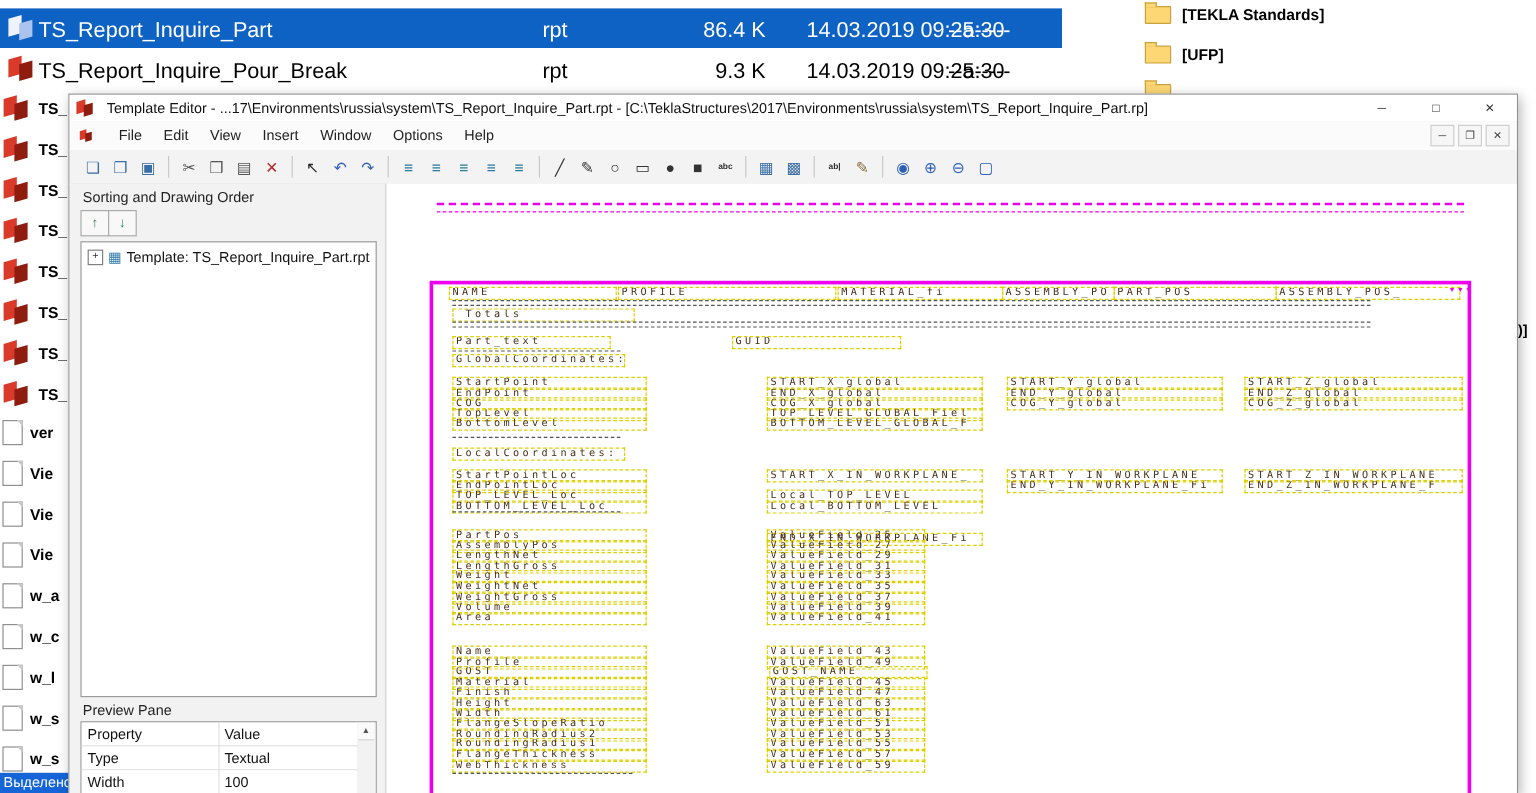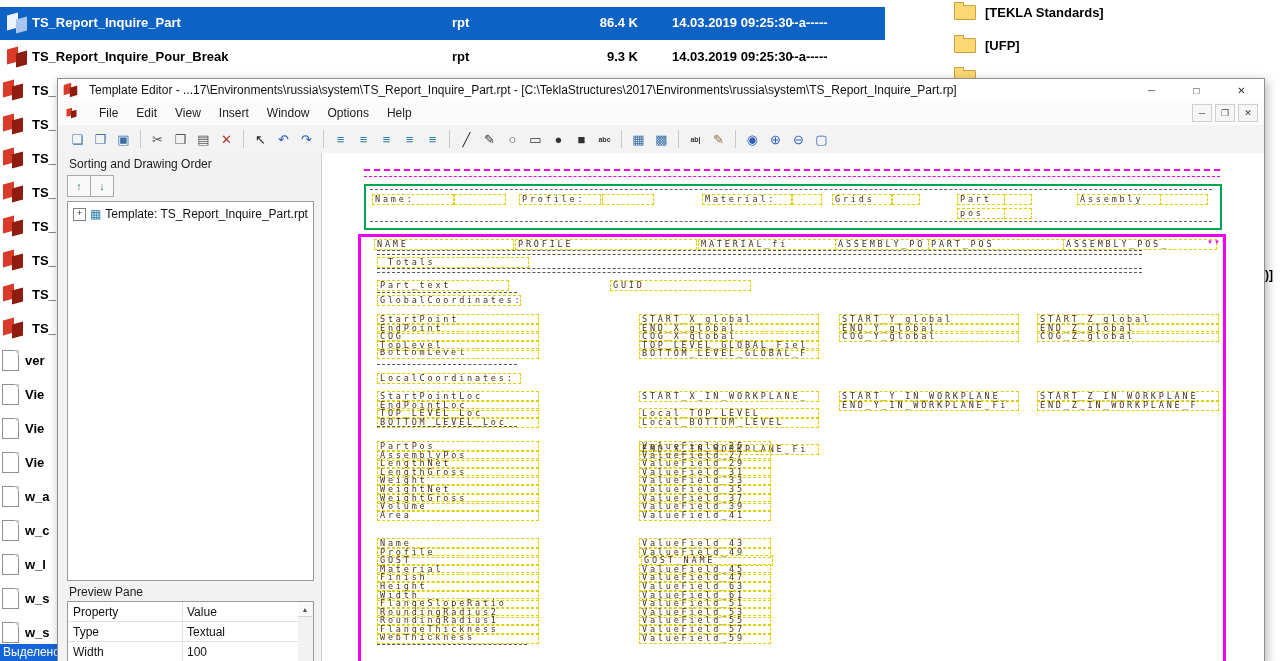--- a/index.html
+++ b/index.html
@@ -2,21 +2,21 @@
 <html><head>
 <meta charset="utf-8">
 <style>
   html,body{margin:0;padding:0}
   .screen{position:relative;width:1280px;height:661px;background:#fff;overflow:hidden;
           font-family:"Liberation Sans",sans-serif;-webkit-font-smoothing:antialiased}
 
   
   .frow{position:absolute;left:0;height:33px;width:885px}
   .frow.sel{background:#0e62c4;color:#fff}
-  .frow .cell{font-size:13px;font-weight:bold;white-space:nowrap}
+  .frow .cell{font-size:18px;font-weight:normal;white-space:nowrap}
   .ticon{position:relative;width:24px;height:20px}
   .ticon::before{content:"";position:absolute;left:1px;top:1px;width:11px;height:15px;background:#d93a2a;transform:skewY(-16deg)}
   .ticon::after{content:"";position:absolute;left:10px;top:5px;width:11px;height:14px;background:#8e1d10;transform:skewY(-16deg)}
   .sel .ticon::before{background:#eef3ff}
   .sel .ticon::after{background:#aac4ef}
   .dicon{position:relative;background:#fff;border:1px solid #909090}
   .dicon::after{content:"";position:absolute;right:-1px;top:-1px;border-style:solid;border-width:0 5px 5px 0;border-color:transparent #c8c8c8 transparent transparent}
   .litem{display:flex;align-items:center;gap:6px}
   .llabel{font-size:13px;font-weight:bold;white-space:nowrap;color:#000}
   .folder{position:relative;width:20px;height:13px;background:#fcd773;border:1px solid #c9a23d;border-radius:1px}
@@ -279,38 +279,20 @@
             <div class="trow" style="position: absolute; left: 0px; top: 40px; width: 230px; height: 19px;">
               <div style="position: absolute; left: 5px; top: 3px;">Width</div>
               <div style="position: absolute; left: 119px; top: 3px;">100</div>
             </div>
             <div style="position: absolute; left: 114px; top: 0px; height: 61px; border-left: 1px solid rgb(224, 224, 224);"></div>
           </div>
       </div>
       <div class="canvas">
         <div id="tpl">
             <div style="position: absolute; left: 42px; top: 16px; width: 856px; height: 5px; border-top: 2px dashed rgb(238, 0, 238); border-bottom: 1px dashed rgb(238, 0, 238);"></div>
-            <div class="greenbox" style="position: absolute; left: 42px; top: 31px; width: 854px; height: 42px;">
-              <div style="position: absolute; left: 4px; top: 3px; width: 842px; border-top: 1px dashed rgb(102, 102, 102);"></div>
-              <div style="position: absolute; left: 4px; top: 35px; width: 842px; border-top: 1px dashed rgb(102, 102, 102);"></div>
-              <div class="fbox" style="position: absolute; left: 6px; top: 8px; width: 78px; height: 9px;">Name:</div>
-              <div class="fbox" style="position: absolute; left: 88px; top: 8px; width: 48px; height: 9px;"></div>
-              <div class="fbox" style="position: absolute; left: 153px; top: 8px; width: 78px; height: 9px;">Profile:</div>
-              <div class="fbox" style="position: absolute; left: 236px; top: 8px; width: 48px; height: 9px;"></div>
-              <div class="fbox" style="position: absolute; left: 336px; top: 8px; width: 86px; height: 9px;">Material:</div>
-              <div class="fbox" style="position: absolute; left: 426px; top: 8px; width: 26px; height: 9px;"></div>
-              <div class="fbox" style="position: absolute; left: 466px; top: 8px; width: 56px; height: 9px;">Grids</div>
-              <div class="fbox" style="position: absolute; left: 526px; top: 8px; width: 24px; height: 9px;"></div>
-              <div class="fbox" style="position: absolute; left: 591px; top: 8px; width: 44px; height: 9px;">Part</div>
-              <div class="fbox" style="position: absolute; left: 638px; top: 8px; width: 24px; height: 9px;"></div>
-              <div class="fbox" style="position: absolute; left: 711px; top: 8px; width: 80px; height: 9px;">Assembly</div>
-              <div class="fbox" style="position: absolute; left: 794px; top: 8px; width: 44px; height: 9px;"></div>
-              <div class="fbox" style="position: absolute; left: 591px; top: 22px; width: 44px; height: 9px;">pos</div>
-              <div class="fbox" style="position: absolute; left: 638px; top: 22px; width: 24px; height: 9px;"></div>
-            </div>
             <div class="magbox" style="position: absolute; left: 36px; top: 81px; width: 862px; height: 430px;">
               <div class="fbox" style="position: absolute; left: 13px; top: 2px; width: 136px; height: 9px;">NAME</div>
               <div class="fbox" style="position: absolute; left: 154px; top: 2px; width: 178px; height: 9px;">PROFILE</div>
               <div class="fbox" style="position: absolute; left: 337px; top: 2px; width: 134px; height: 9px;">MATERIAL_fi</div>
               <div class="fbox" style="position: absolute; left: 474px; top: 2px; width: 90px; height: 9px;">ASSEMBLY_PO</div>
               <div class="fbox" style="position: absolute; left: 567px; top: 2px; width: 132px; height: 9px;">PART_POS</div>
               <div class="fbox" style="position: absolute; left: 702px; top: 2px; width: 150px; height: 9px;">ASSEMBLY_POS_</div>
               <div class="marker" style="position: absolute; left: 846px; top: 2px;">▼▼▼</div>
               <div style="position: absolute; left: 16px; top: 13px; width: 765px; height: 3px; border-top: 1px dashed rgb(85, 85, 85); border-bottom: 1px dashed rgb(85, 85, 85);"></div>
               <div class="fbox" style="position: absolute; left: 16px; top: 20px; width: 140px; height: 9px; padding-left: 10px;">Totals</div>
@@ -326,21 +308,21 @@
               <div class="fbox" style="position: absolute; left: 16px; top: 85.6px; width: 158px; height: 9px;">EndPoint</div>
               <div class="fbox" style="position: absolute; left: 278px; top: 85.6px; width: 176px; height: 9px;">END_X_global</div>
               <div class="fbox" style="position: absolute; left: 478px; top: 85.6px; width: 176px; height: 9px;">END_Y_global</div>
               <div class="fbox" style="position: absolute; left: 676px; top: 85.6px; width: 178px; height: 9px;">END_Z_global</div>
               <div class="fbox" style="position: absolute; left: 16px; top: 94.2px; width: 158px; height: 9px;">COG</div>
               <div class="fbox" style="position: absolute; left: 278px; top: 94.2px; width: 176px; height: 9px;">COG_X_global</div>
               <div class="fbox" style="position: absolute; left: 478px; top: 94.2px; width: 176px; height: 9px;">COG_Y_global</div>
               <div class="fbox" style="position: absolute; left: 676px; top: 94.2px; width: 178px; height: 9px;">COG_Z_global</div>
               <div class="fbox" style="position: absolute; left: 16px; top: 102.8px; width: 158px; height: 9px;">TopLevel</div>
               <div class="fbox" style="position: absolute; left: 278px; top: 102.8px; width: 176px; height: 9px;">TOP_LEVEL_GLOBAL_Fiel</div>
-              <div class="fbox" style="position: absolute; left: 16px; top: 111.4px; width: 158px; height: 9px; font-family: Liberation Mono, monospace;">BottomLevel</div>
+              <div class="fbox" style="position: absolute; left: 16px; top: 111.4px; width: 158px; height: 9px;">BottomLevel</div>
               <div class="fbox" style="position: absolute; left: 278px; top: 111.4px; width: 176px; height: 9px;">BOTTOM_LEVEL_GLOBAL_F</div>
               <div style="position: absolute; left: 16px; top: 127px; width: 140px; border-top: 1px dashed rgb(85, 85, 85);"></div>
               <div class="fbox" style="position: absolute; left: 16px; top: 136px; width: 140px; height: 9px;">LocalCoordinates:</div>
               <div class="fbox" style="position: absolute; left: 16px; top: 154px; width: 158px; height: 9px;">StartPointLoc</div>
               <div class="fbox" style="position: absolute; left: 278px; top: 154px; width: 176px; height: 9px;">START_X_IN_WORKPLANE_</div>
               <div class="fbox" style="position: absolute; left: 478px; top: 154px; width: 176px; height: 9px;">START_Y_IN_WORKPLANE_</div>
               <div class="fbox" style="position: absolute; left: 676px; top: 154px; width: 178px; height: 9px;">START_Z_IN_WORKPLANE</div>
               <div class="fbox" style="position: absolute; left: 16px; top: 162.6px; width: 158px; height: 9px;">EndPointLoc</div>
               <div class="fbox" style="position: absolute; left: 278px; top: 162.6px; width: 176px; height: 9px; margin-top: 44px;">END_X_IN_WORKPLANE_Fi</div>
               <div class="fbox" style="position: absolute; left: 478px; top: 162.6px; width: 176px; height: 9px;">END_Y_IN_WORKPLANE_Fi</div>

